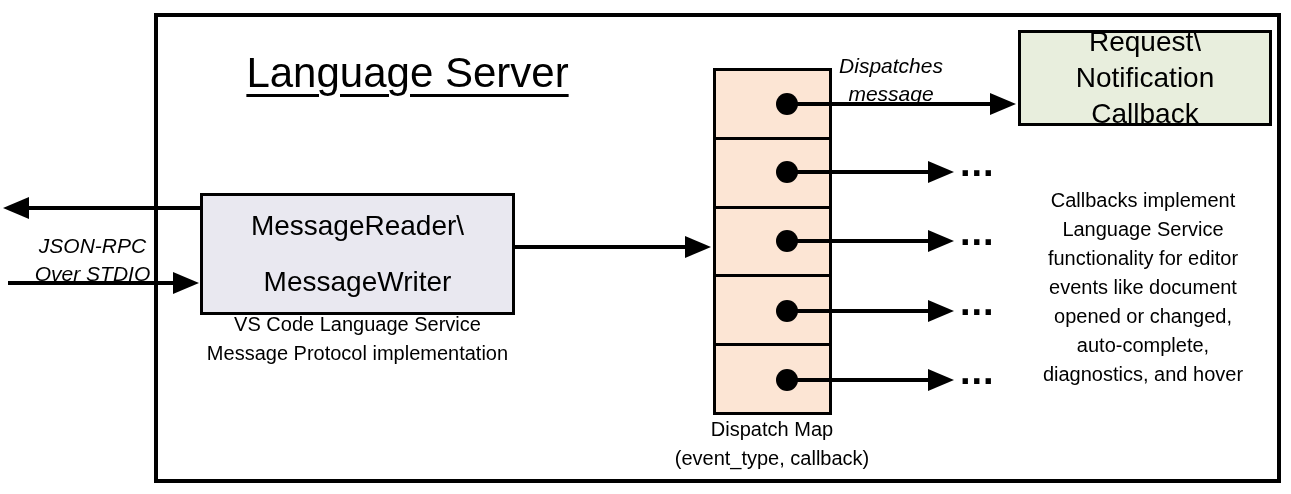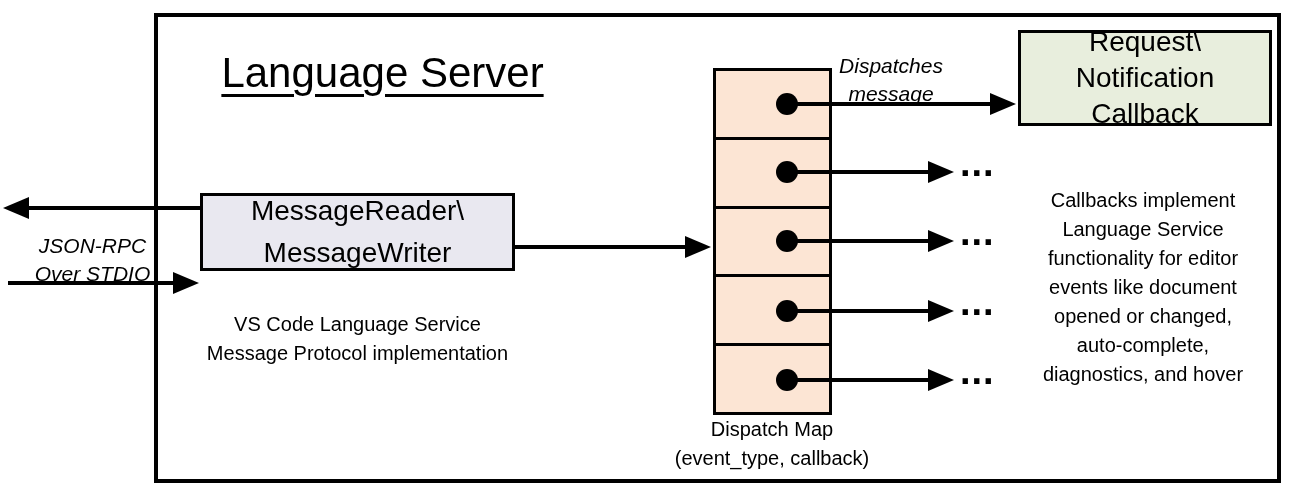--- a/index.html
+++ b/index.html
@@ -25,21 +25,21 @@
   }
   .outer-box {
     position: absolute;
     left: 154px; top: 13px;
     width: 1127px; height: 470px;
     border: 4px solid var(--line-color);
     background: transparent;
   }
   .diagram-title {
     position: absolute;
-    left: 215px; top: 50px;
+    left: 240px; top: 50px;
     width: 335px;
     text-align: center;
     font-size: 42px;
     line-height: 46px;
     text-decoration: underline;
     text-decoration-thickness: 3px;
     text-underline-offset: 7px;
     white-space: nowrap;
   }
   .italic-label {
@@ -59,23 +59,23 @@
     border: 3px solid var(--line-color);
     display: flex;
     align-items: center;
     justify-content: center;
     text-align: center;
     font-size: 28px;
     white-space: pre-line;
   }
   .reader-box {
     left: 200px; top: 193px;
-    width: 315px; height: 78px;
+    width: 315px; height: 122px;
     background: var(--reader-box-bg);
-    line-height: 42px;
+    line-height: 56px;
   }
   .callback-box {
     left: 1018px; top: 30px;
     width: 254px; height: 96px;
     background: var(--callback-box-bg);
     line-height: 36px;
   }
   .caption {
     position: absolute;
     font-size: 20px;

